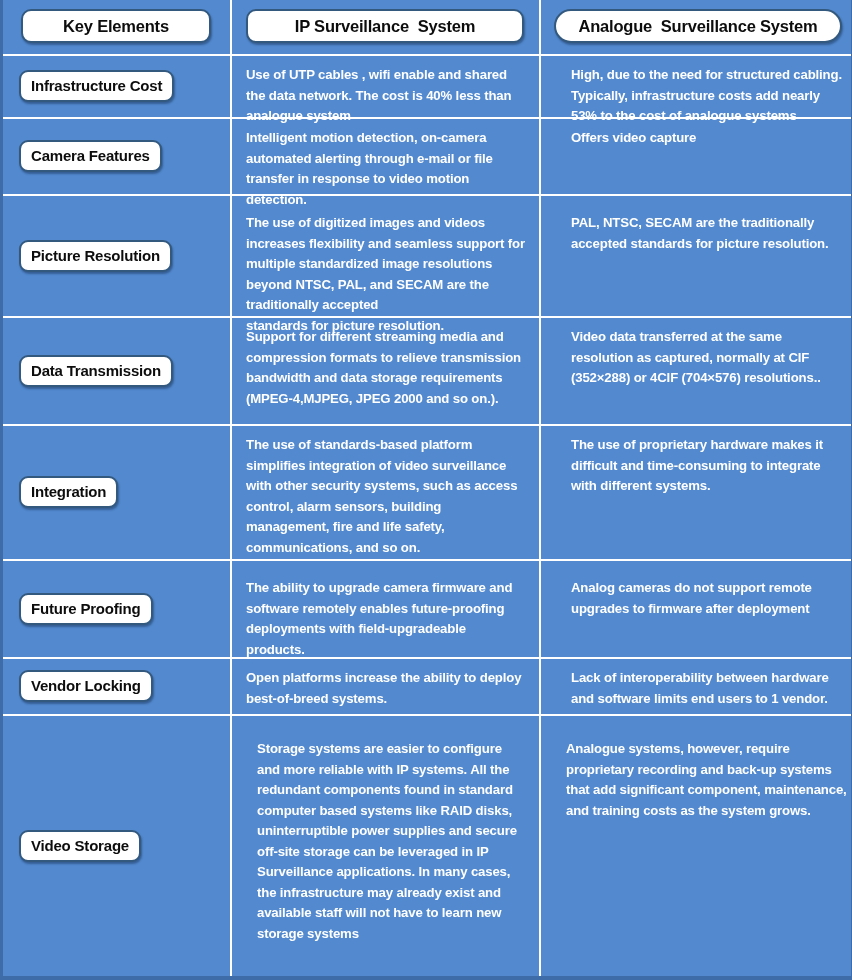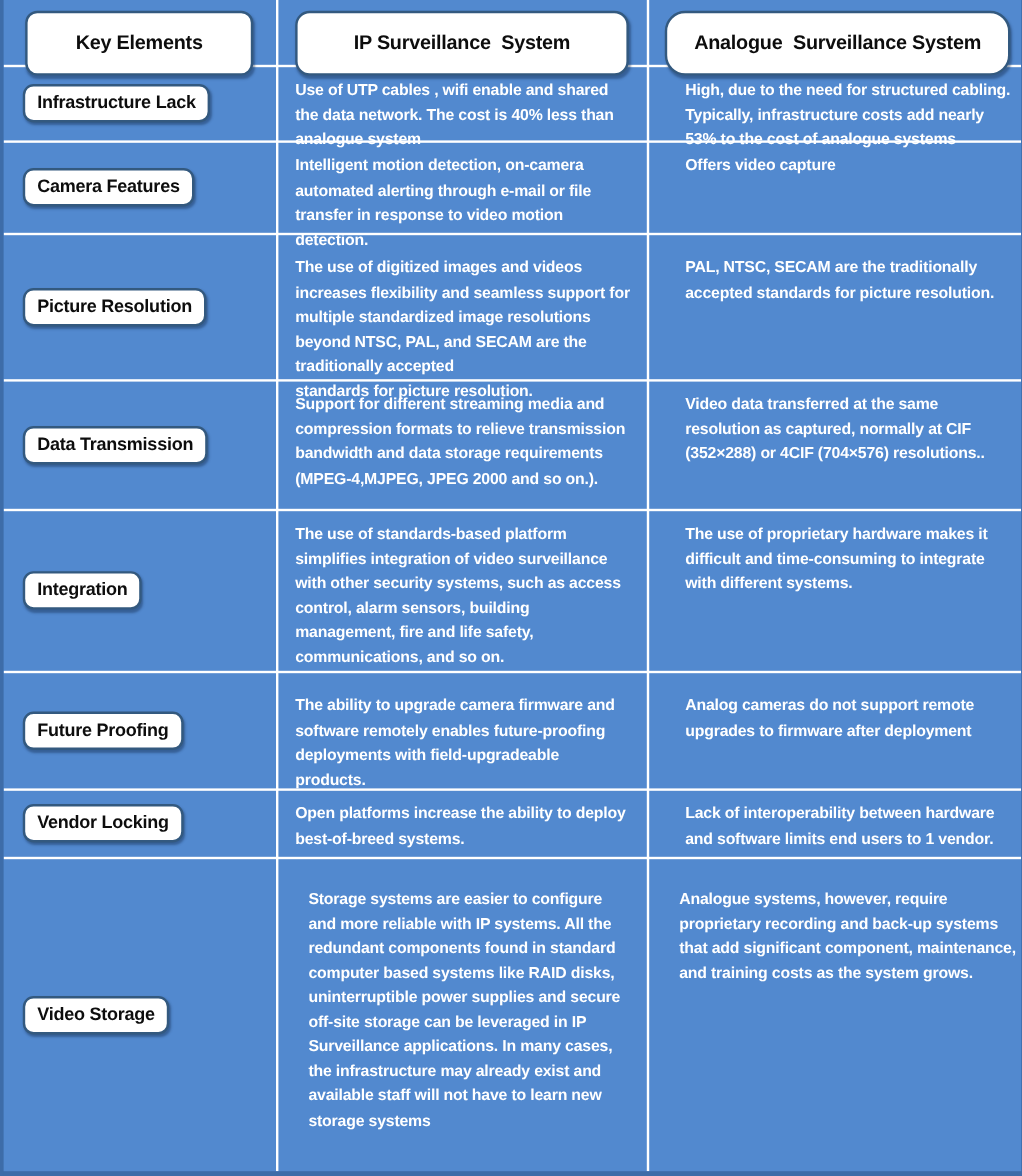--- a/index.html
+++ b/index.html
@@ -57,26 +57,26 @@
     align-items: center;
     justify-content: center;
     box-sizing: border-box;
     color: #0d0d0d;
     font-weight: bold;
     text-align: center;
     white-space: pre;
     letter-spacing: -0.2px;
   }
   .pill.header {
-    height: 54px;
+    height: 34px;
     top: 9px;
     font-size: 16.5px;
   }
   .pill.h1 { left: 18px;  width: 190px; }
-  .pill.h2 { left: 243px; width: 278px; border-radius: 12px; }
+  .pill.h2 { left: 243px; width: 278px; }
   .pill.h3 { left: 551px; width: 288px; border-radius: 17px; }
 
   
   .row {
     position: absolute;
     left: 0;
     width: 852px;
   }
   .cell-label {
     position: absolute;
@@ -132,21 +132,21 @@
   <div class="hline" style="top:714px"></div>
 
   <div class="header-row">
     <div class="pill header h1">Key Elements</div>
     <div class="pill header h2">IP Surveillance  System</div>
     <div class="pill header h3">Analogue  Surveillance System</div>
   </div>
 
   <div class="row" style="top:55px; height:62px">
     <div class="cell-label">
-      <div class="pill rowlabel">Infrastructure Lack</div>
+      <div class="pill rowlabel">Infrastructure Cost</div>
     </div>
     <div class="cell-text ip">Use of UTP cables , wifi enable and shared the data network.  The cost is 40% less than analogue system</div>
     <div class="cell-text an">High, due to the need for structured cabling. Typically, infrastructure costs add nearly 53% to the cost of analogue systems</div>
   </div>
 
   <div class="row" style="top:118px; height:76px">
     <div class="cell-label">
       <div class="pill rowlabel">Camera Features</div>
     </div>
     <div class="cell-text ip">Intelligent motion detection, on-camera automated alerting through e-mail or file transfer in response to video motion detection.</div>

